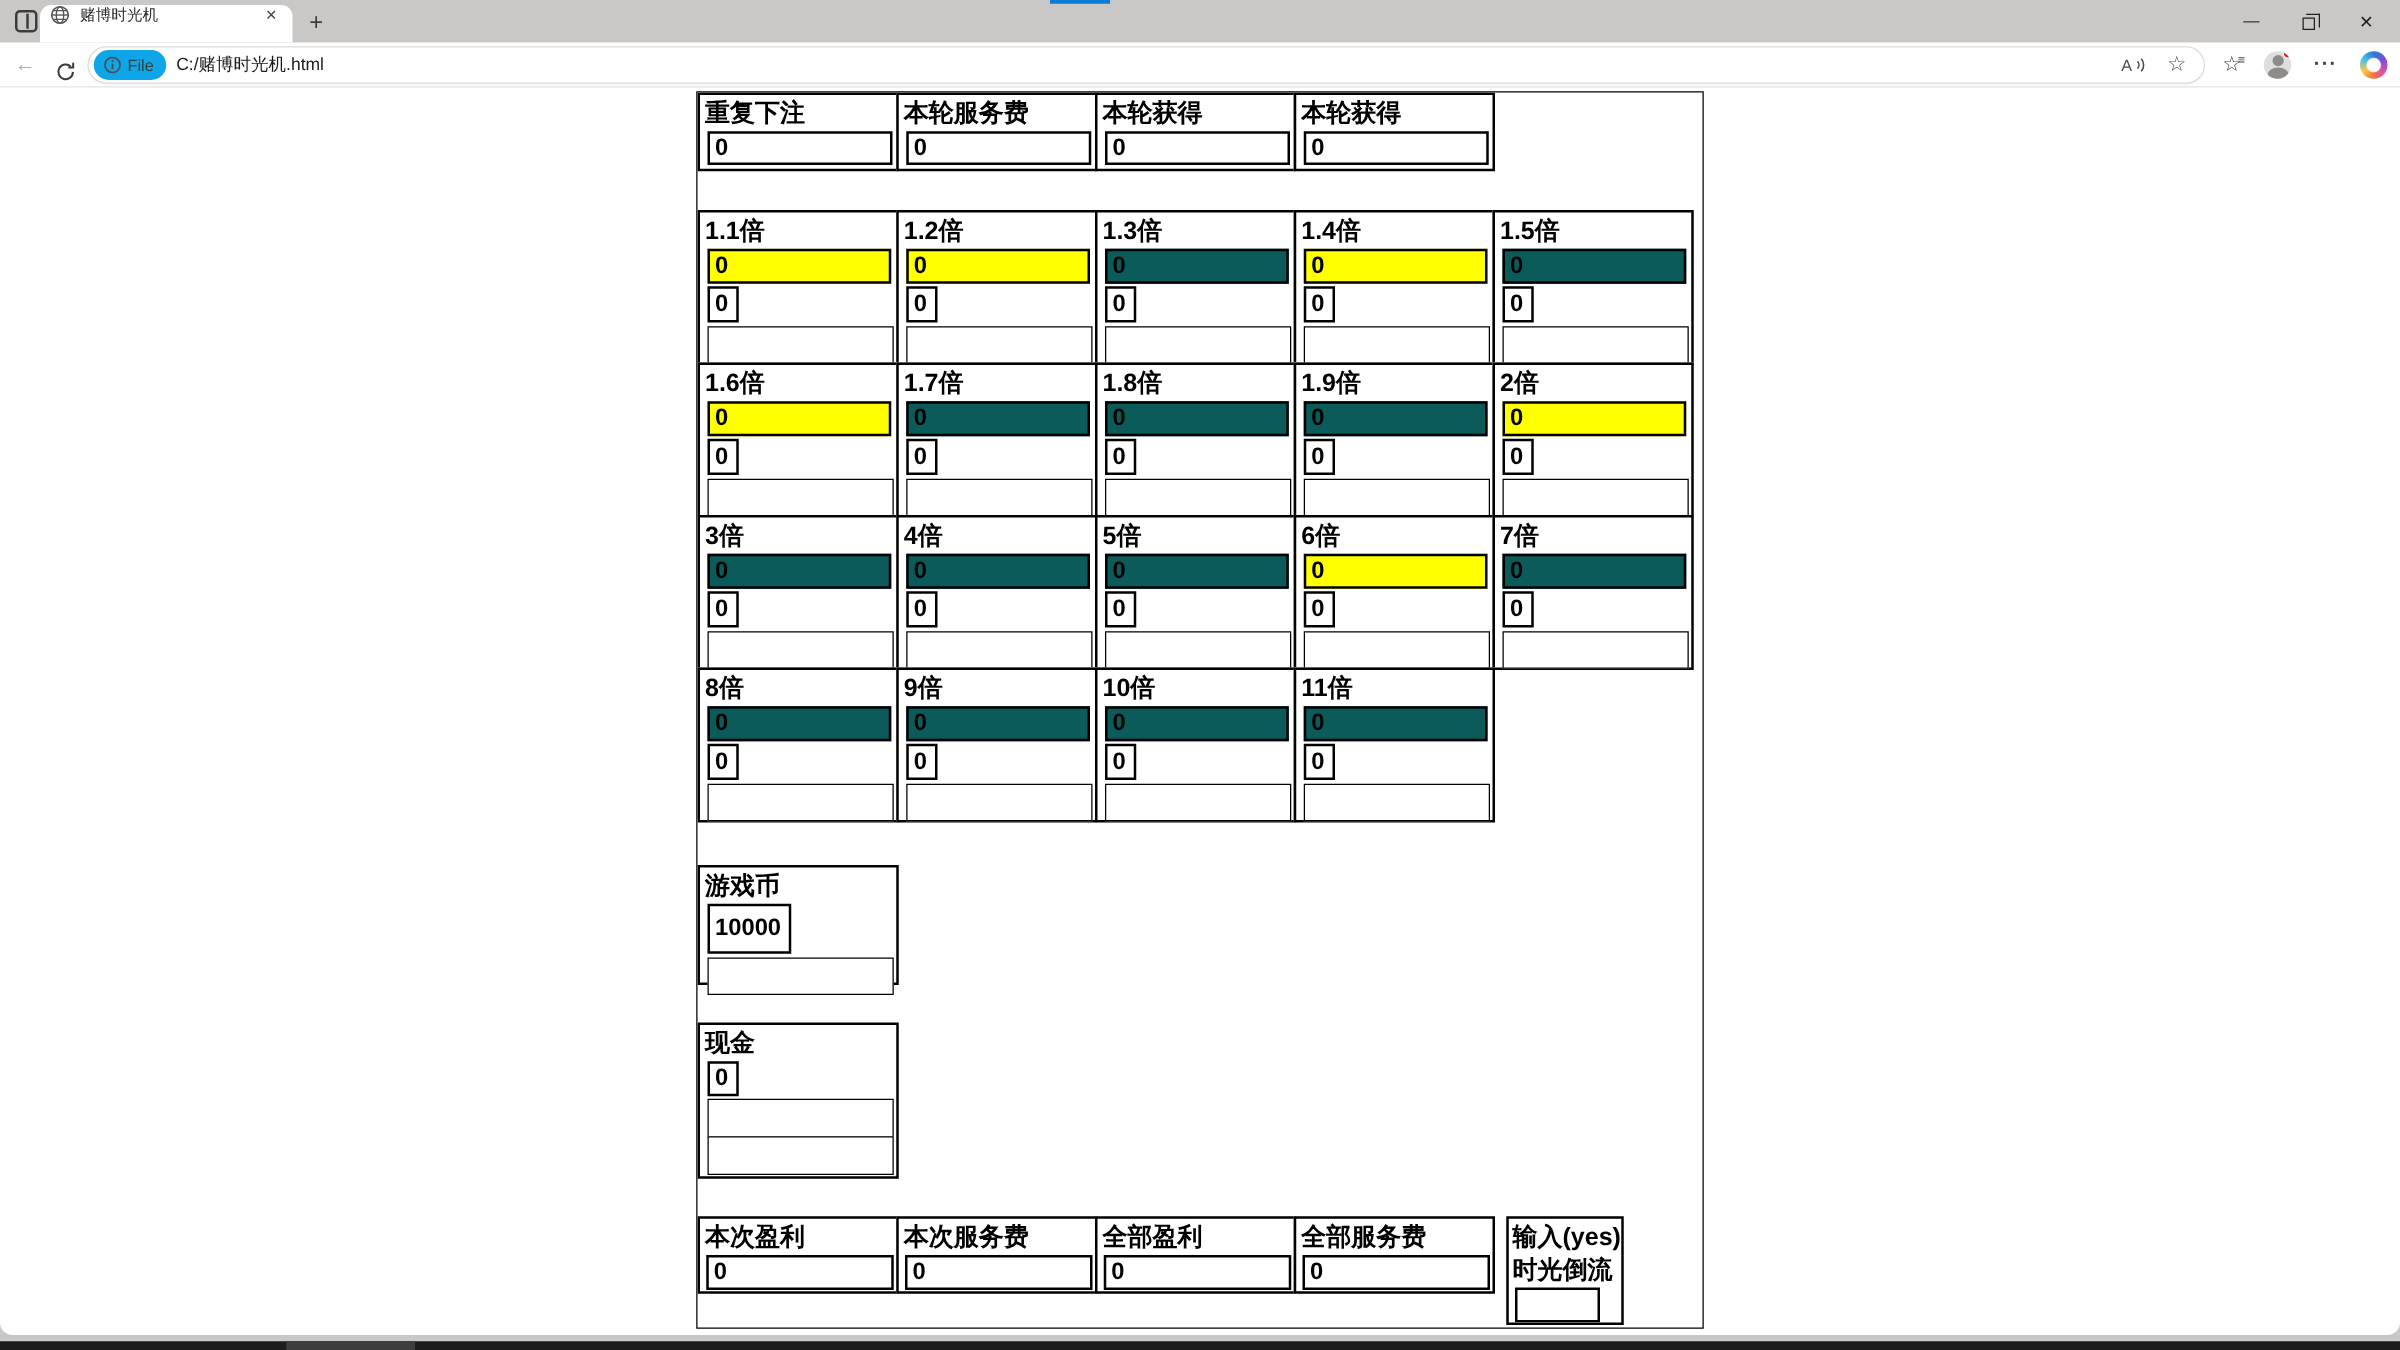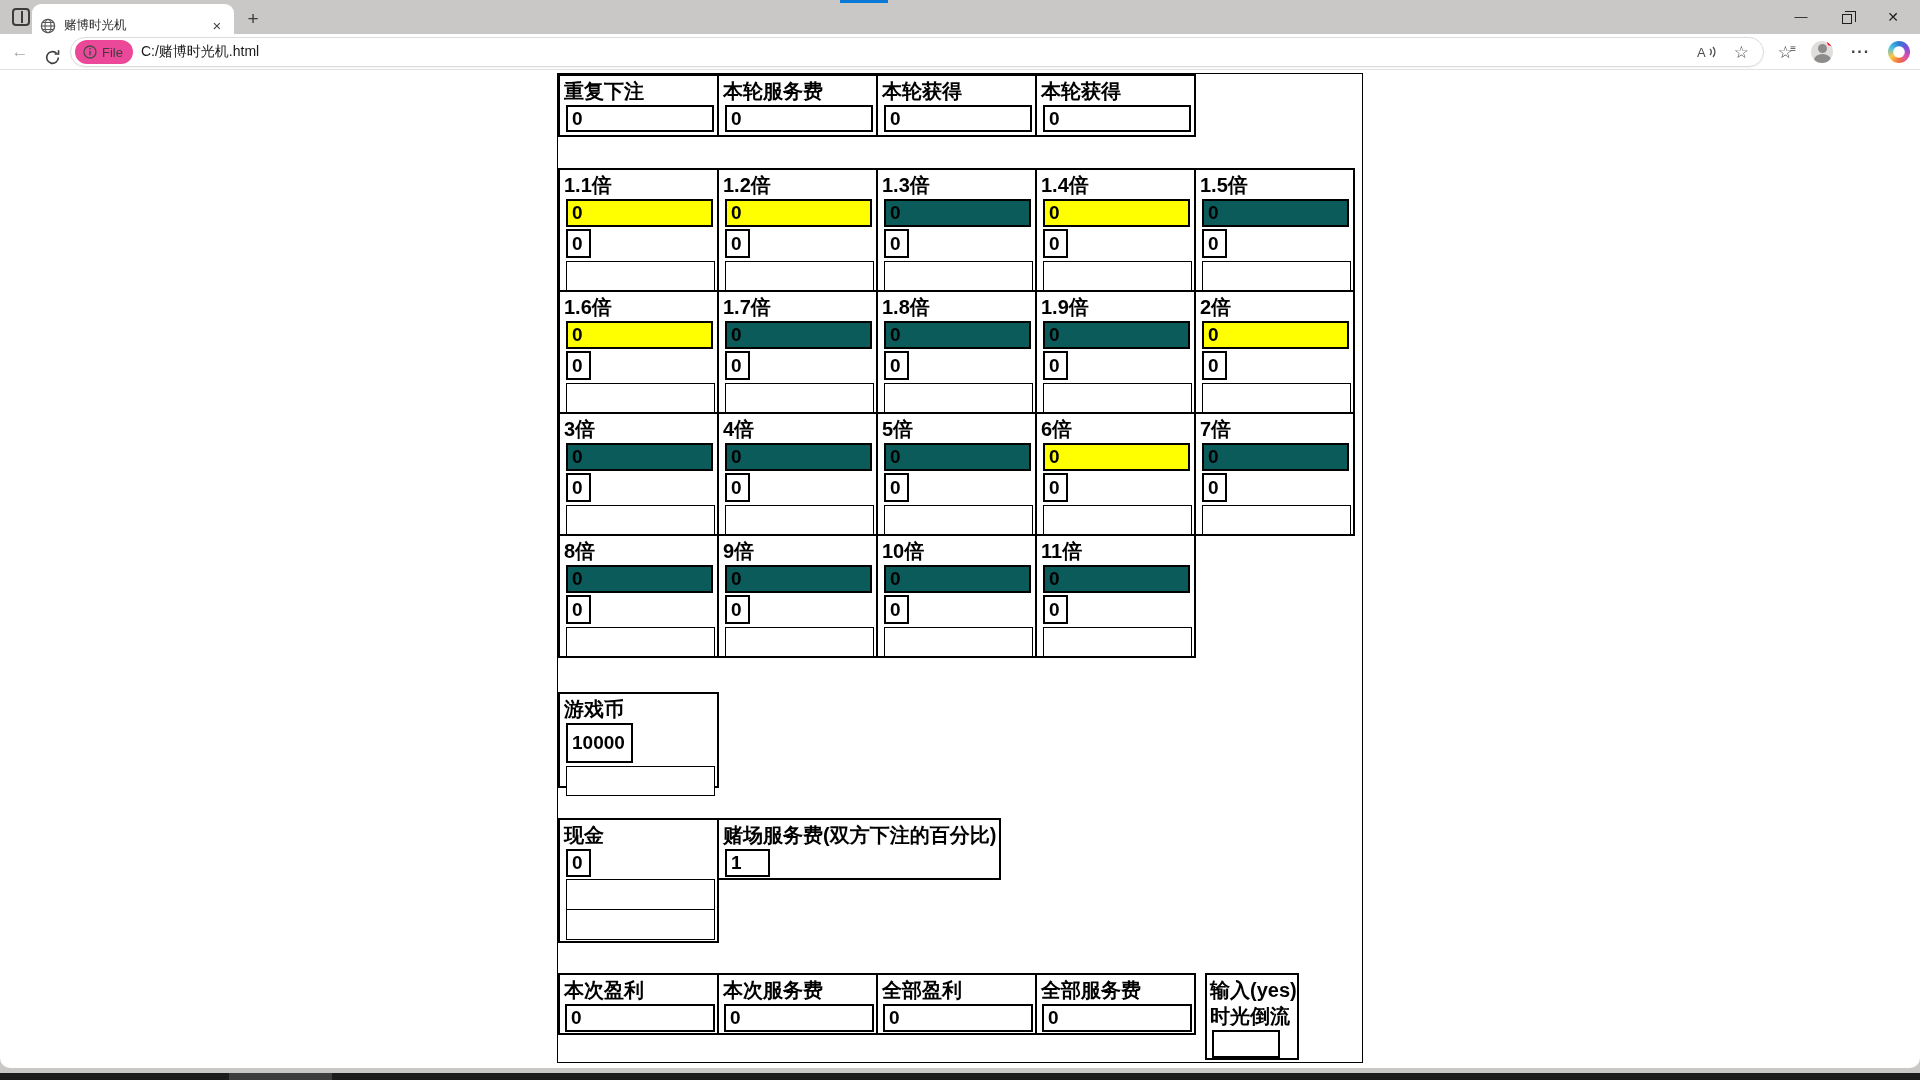--- a/index.html
+++ b/index.html
@@ -4,35 +4,35 @@
 <style>
   * { margin:0; padding:0; box-sizing:border-box; }
   html,body { width:1920px; height:1080px; overflow:hidden;
     font-family:"Liberation Sans","DejaVu Sans",sans-serif; background:#cac8c7; }
 
   
   .tabbar { position:absolute; left:0; top:0; width:1920px; height:34px; background:#cac8c7; }
   .accent-strip { position:absolute; left:840px; top:0; width:48px; height:3px; background:#0a7ad6; }
   .tabactions { position:absolute; left:12px; top:8px; width:18px; height:18px; border:2px solid #3c3c3c; border-radius:4px; }
   .tabactions:before { content:""; position:absolute; left:3px; top:1px; width:4px; height:12px; border-right:2px solid #3c3c3c; }
-  .tab { position:absolute; left:32px; top:4px; width:202px; height:30px; background:#fff; border-radius:9px 9px 0 0; display:flex; align-items:flex-end; padding:0 8px; }
+  .tab { position:absolute; left:32px; top:4px; width:202px; height:30px; background:#fff; border-radius:9px 9px 0 0; display:flex; align-items:flex-start; padding:0 8px; }
   .tab-title { font-size:12.5px; color:#2b2b2b; margin-left:8px; flex:1; white-space:nowrap; overflow:hidden; }
   .tab-close { font-size:15px; color:#444; width:18px; text-align:center; cursor:default; }
   .newtab { position:absolute; left:240px; top:6px; width:26px; height:26px; font-size:19px; color:#3c3c3c; text-align:center; line-height:25px; }
   .wctrl { position:absolute; top:0; height:34px; width:46px; text-align:center; line-height:34px; color:#1f1f1f; font-size:13px; }
   .wc-min { left:1778px; } .wc-restore { left:1824px; } .wc-close { left:1870px; font-size:14px; }
   .restore-glyph { position:relative; display:inline-block; width:10px; height:10px; border:1.2px solid #1f1f1f; top:3px; background:#cac8c7; }
   .restore-glyph:before { content:""; position:absolute; left:2px; top:-4px; width:10px; height:10px; border-top:1.2px solid #1f1f1f; border-right:1.2px solid #1f1f1f; }
 
   .toolbar { position:absolute; left:0; top:34px; width:1920px; height:36px; background:#fff; border-bottom:1px solid #e2e2e2; }
   .nav-ic { position:absolute; top:0; height:36px; line-height:36px; text-align:center; width:30px; font-size:17px; }
   .back { left:5px; color:#ababab; }
   .refresh { left:37px; padding-top:9px; }
   .addrpill { position:absolute; left:70px; top:3px; width:1694px; height:30px; background:#fff; border:1px solid #dcdcdc; border-radius:15px; display:flex; align-items:center; box-shadow:0 1px 2px rgba(0,0,0,.05); }
-  .sitechip { display:flex; align-items:center; gap:5px; background:#ec4899; border-radius:13px; height:24px; margin-left:4px; padding:0 10px 0 8px; }
+  .sitechip { display:flex; align-items:center; gap:5px; background:#0ea5e9; border-radius:13px; height:24px; margin-left:4px; padding:0 10px 0 8px; }
   .sitechip-label { font-size:13px; color:#3d3d3d; }
   .url-text { font-size:14px; color:#1a1a1a; margin-left:8px; white-space:nowrap; }
   .pill-right { margin-left:auto; display:flex; align-items:center; gap:16px; padding-right:14px; }
   .star-ic { font-size:17px; color:#4e4e4e; }
   .tool-right { position:absolute; right:10px; top:37px; display:flex; align-items:center; gap:18px; height:30px; }
   .hub-ic { position:relative; font-size:17px; color:#3e3e3e; }
   .hub-ic:after { content:"≡"; position:absolute; right:-3px; top:1px; font-size:10px; color:#3e3e3e; }
   .avatar { position:relative; width:22px; height:22px; border-radius:50%; background:#e0dedd; overflow:hidden; }
   .avatar:before { content:""; position:absolute; left:6.5px; top:3px; width:9px; height:9px; border-radius:50%; background:#8e8c8b; }
   .avatar:after { content:""; position:absolute; left:2.5px; top:13px; width:17px; height:12px; border-radius:50%; background:#8e8c8b; }
@@ -301,24 +301,20 @@
   </div>
 
   <div class="sec" style="top:744px;">
     <div class="cell cash-cell">
       <div class="lbl">现金</div>
       <input class="cash-in" value="0" style="">
       <input class="cash-ext" style="">
       <input class="cash-ext" style="">
     </div>
   </div>
-  <div class="fee-cell">
-    <div class="lbl">赌场服务费(双方下注的百分比)</div>
-    <input class="fee-in" value="1" style="">
-  </div>
 
   <div class="sec row" style="top:899px;">
     <div class="cell bcell">
       <div class="lbl">本次盈利</div>
       <input value="0" style="">
     </div>
     <div class="cell bcell">
       <div class="lbl">本次服务费</div>
       <input value="0" style="">
     </div>

